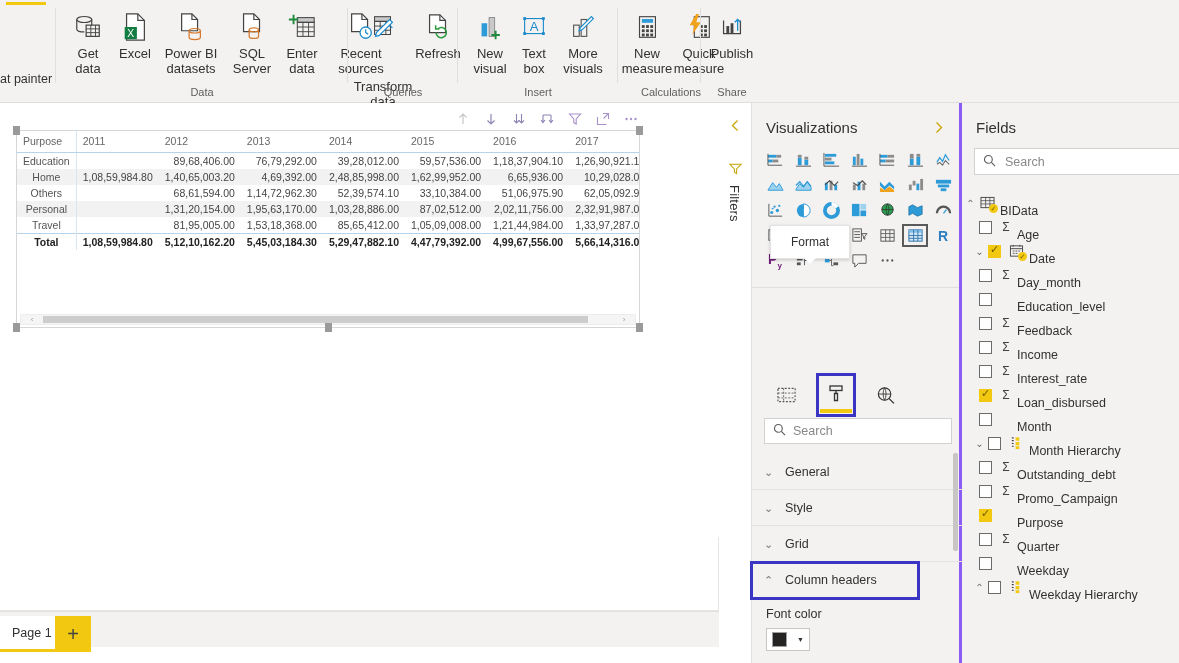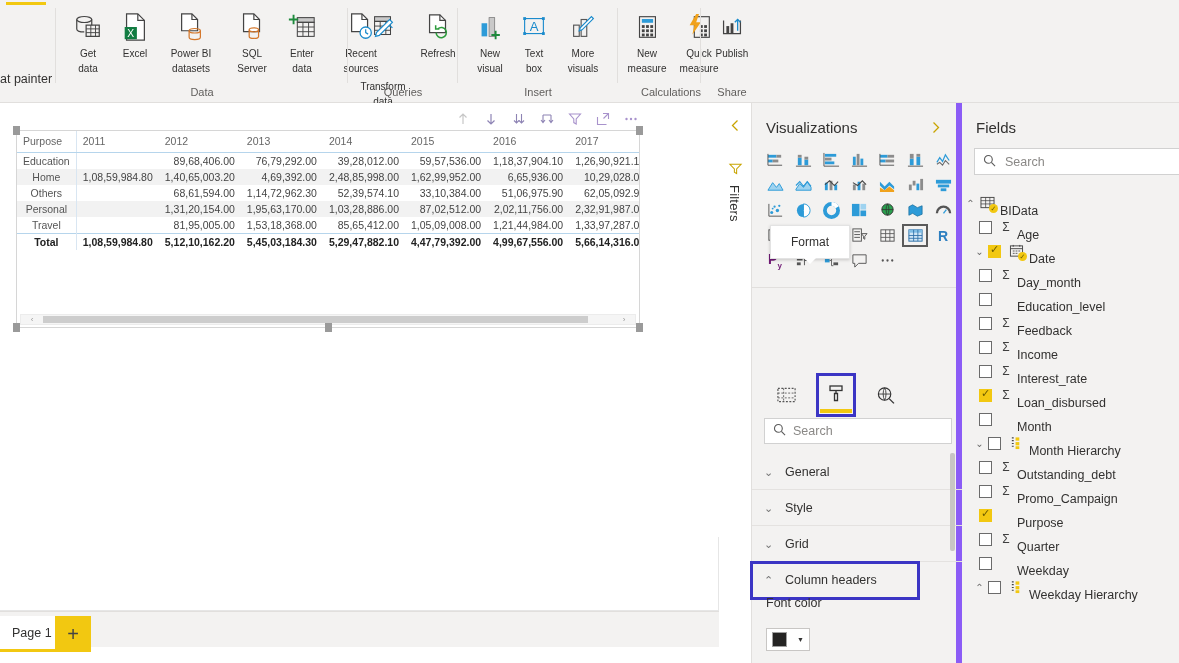--- a/index.html
+++ b/index.html
@@ -29,21 +29,21 @@
     position: absolute; bottom: 5px; left: 0; right: 0;
     text-align: center; font-size: 11px; color: #605e5c;
   }
   .rbtn {
     position: absolute; top: 8px;
     display: flex; flex-direction: column; align-items: center;
     cursor: pointer; padding: 2px 2px 0 2px;
   }
   .rbtn .ico { height: 34px; display:flex; align-items:center; justify-content:center; }
   .rbtn .lbl {
-    font-size: 10px; color: #323130; line-height: 14.5px;
+    font-size: 13px; color: #323130; line-height: 14.5px;
     text-align: center; margin-top: 3px; white-space: pre-line;
   }
 
   .ft-painter {
     position: absolute; left: 0; top: 72px; font-size: 12.5px; color: #323130;
   }
 
   
   .canvas {
     position: absolute; left: 0; top: 103px; width: 719px; height: 508px;
@@ -123,21 +123,21 @@
   .fr-collapse { position: absolute; left: 10px; top: 15px; cursor: pointer; }
   .fr-icon { position: absolute; left: 9px; top: 58px; }
   .fr-label {
     position: absolute; left: 8px; top: 82px;
     writing-mode: vertical-rl; font-size: 13px; color: #323130; letter-spacing: .2px;
   }
 
   
   .vizpane {
     position: absolute; left: 752px; top: 103px; width: 210px; height: 560px;
-    background: #f3f2f1; border-right: 6px solid #8b5cf6;
+    background: #f3f2f1; border-right: 3px solid #8b5cf6;
   }
   .pane-title {
     position: absolute; left: 14px; top: 16px; font-size: 15px; color: #323130;
   }
   .pane-expand { position: absolute; right: 14px; top: 17px; cursor: pointer; color: #c8a400;}
 
   .vizgrid {
     position: absolute; left: 9px; top: 45px; width: 196px;
     display: grid; grid-template-columns: repeat(7, 28px); grid-auto-rows: 25px;
   }
@@ -908,21 +908,21 @@
     </div>
     <div class="acc" style="top:424px;">
       <span class="caret">⌄</span>
       <span>Grid</span>
     </div>
     <div class="acc highlight" style="top:460px;">
       <span class="caret">⌃</span>
       <span>Column headers</span>
     </div>
 
-    <div class="fmt-label" style="top:493px;">Font color</div>
+    <div class="fmt-label" style="top:504px;">Font color</div>
     <div class="color-ctrl" style="top:525px;">
       <span class="swatch" style="background:#252423;"></span>
       <span class="mini-caret">▼</span>
     </div>
 
     <div class="viz-scrollbar"></div>
   </div>
 
   <div class="fieldspane">
     <div class="f-title">Fields</div>

